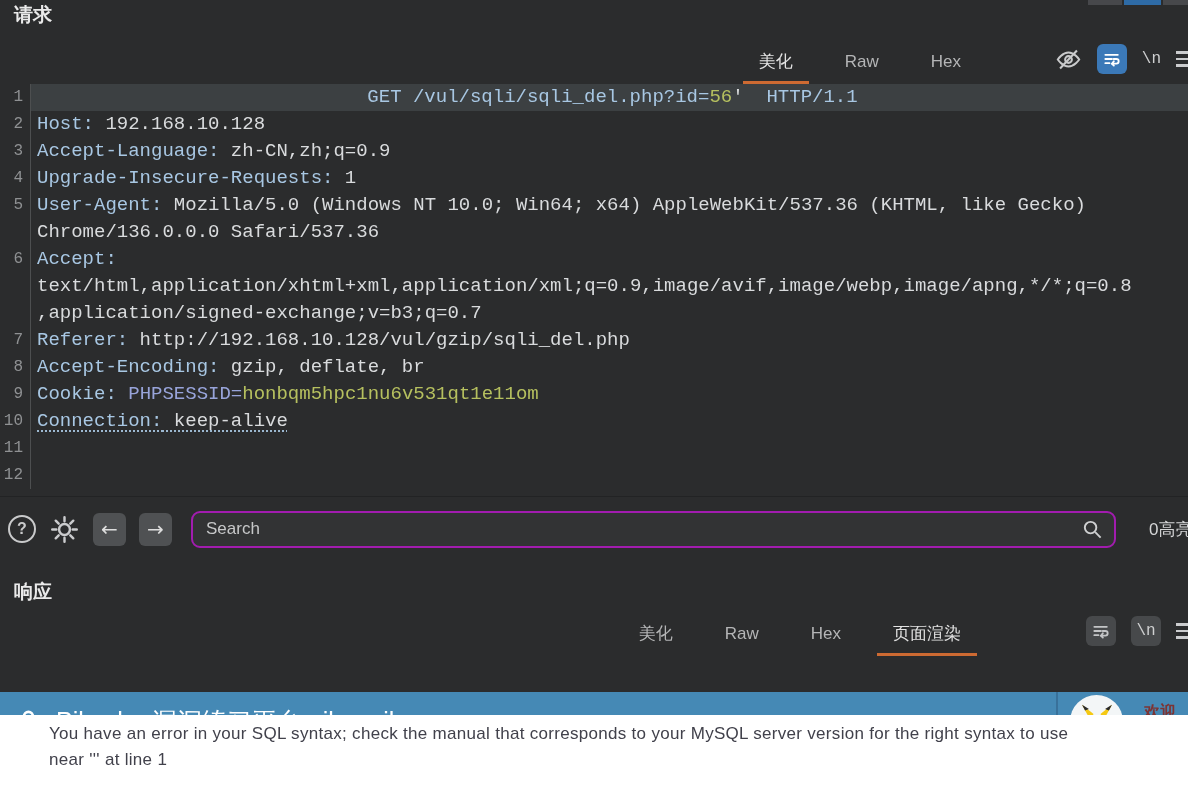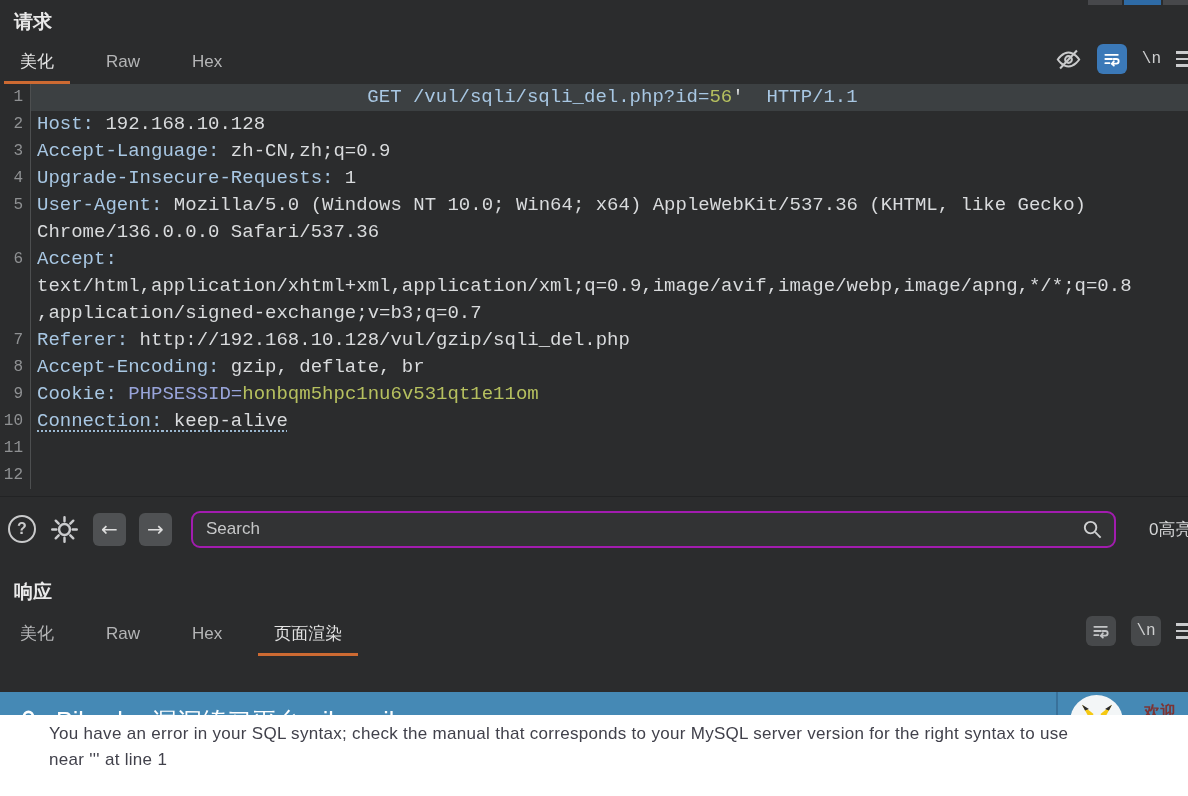--- a/index.html
+++ b/index.html
@@ -7,21 +7,21 @@
           font-family:"Liberation Sans","DejaVu Sans",sans-serif;}
 
   
   .strip{position:absolute;top:0;height:5px;}
   .strip.g1{left:1088px;width:34px;background:#47484b;}
   .strip.b{left:1124px;width:37px;background:#2e6ba6;}
   .strip.g2{left:1163px;width:25px;background:#47484b;}
 
   .panel-title{position:absolute;left:14px;color:#eaeaea;font-weight:bold;font-size:19px;}
 
-  .tabbar{position:absolute;left:0;width:997px;height:42px;}
+  .tabbar{position:absolute;left:0;width:997px;height:42px;text-align:right;}
   .tab{display:inline-block;margin-right:20px;padding:9px 16px 8px;font-size:17px;color:#b4b5b6;}
   .tab:first-child{margin-left:4px;}
   .tab.active{color:#e3e3e3;border-bottom:3px solid #cd6a32;}
 
   .iconbar{position:absolute;display:flex;align-items:center;gap:15px;}
   .icon-btn{width:30px;height:30px;border-radius:6px;display:flex;align-items:center;justify-content:center;flex:0 0 auto;}
   .icon-btn.blue{background:#3b79b8;}
   .icon-btn.gray{background:#47494b;}
   .nl-label{font-size:16px;color:#cfd0d1;font-family:"Liberation Mono","DejaVu Sans Mono",monospace;}
   .menu-icon-glyph div{width:20px;height:2.6px;background:#cbccce;margin:4px 0;}
@@ -69,21 +69,21 @@
 </style>
 </head>
 <body>
 
 <div class="screen">
 
   <div class="strip g1"></div>
   <div class="strip b"></div>
   <div class="strip g2"></div>
 
-  <div class="panel-title" style="top:9px;">请求</div>
+  <div class="panel-title" style="top:2px;">请求</div>
 
   <div class="tabbar" style="top:41px;" id="req-tabs"><span class="tab active">美化</span><span class="tab">Raw</span><span class="tab">Hex</span></div>
 
   <div class="iconbar" style="top:44px;right:6px;">
     <span style="display:flex;">
       <svg width="27" height="27" viewBox="0 0 24 24" fill="none" stroke="#c9cacb" stroke-width="1.8">
         <path d="M2.5 12s4-6.2 9.5-6.2S21.5 12 21.5 12s-4 6.2-9.5 6.2S2.5 12 2.5 12z"></path>
         <circle cx="12" cy="12" r="3"></circle>
         <line x1="4.5" y1="20" x2="19.5" y2="4"></line>
       </svg>

